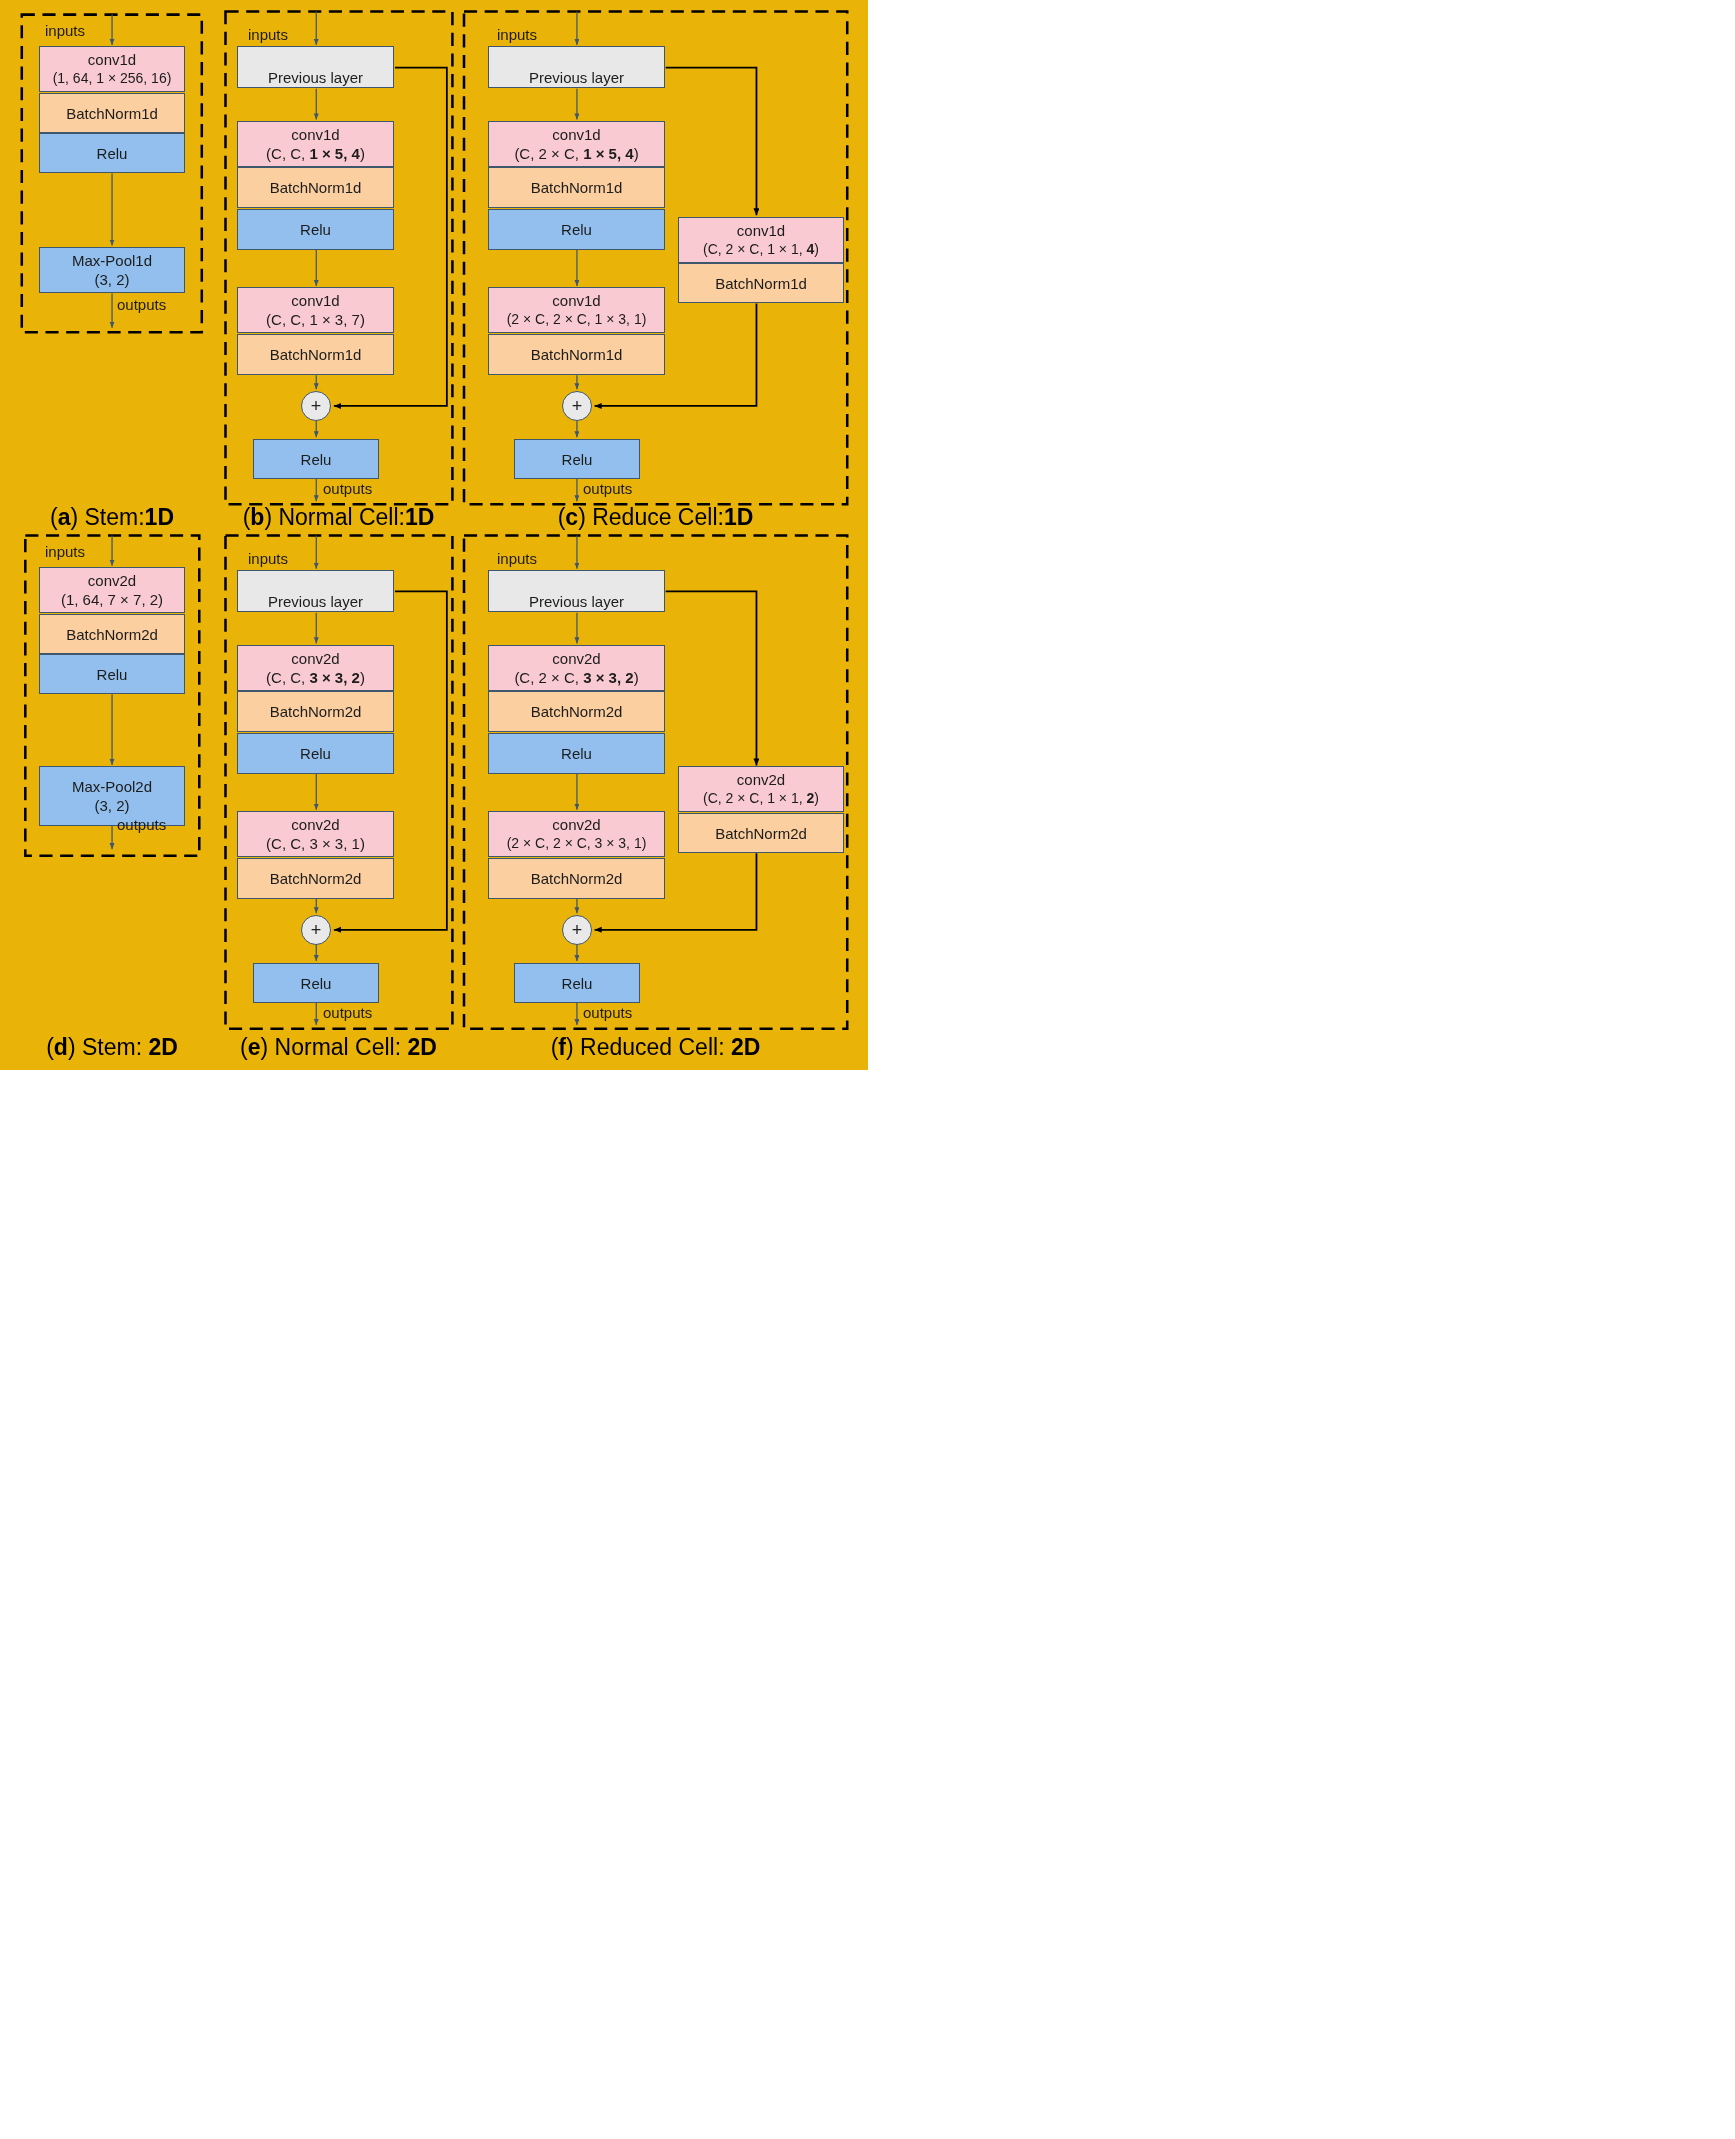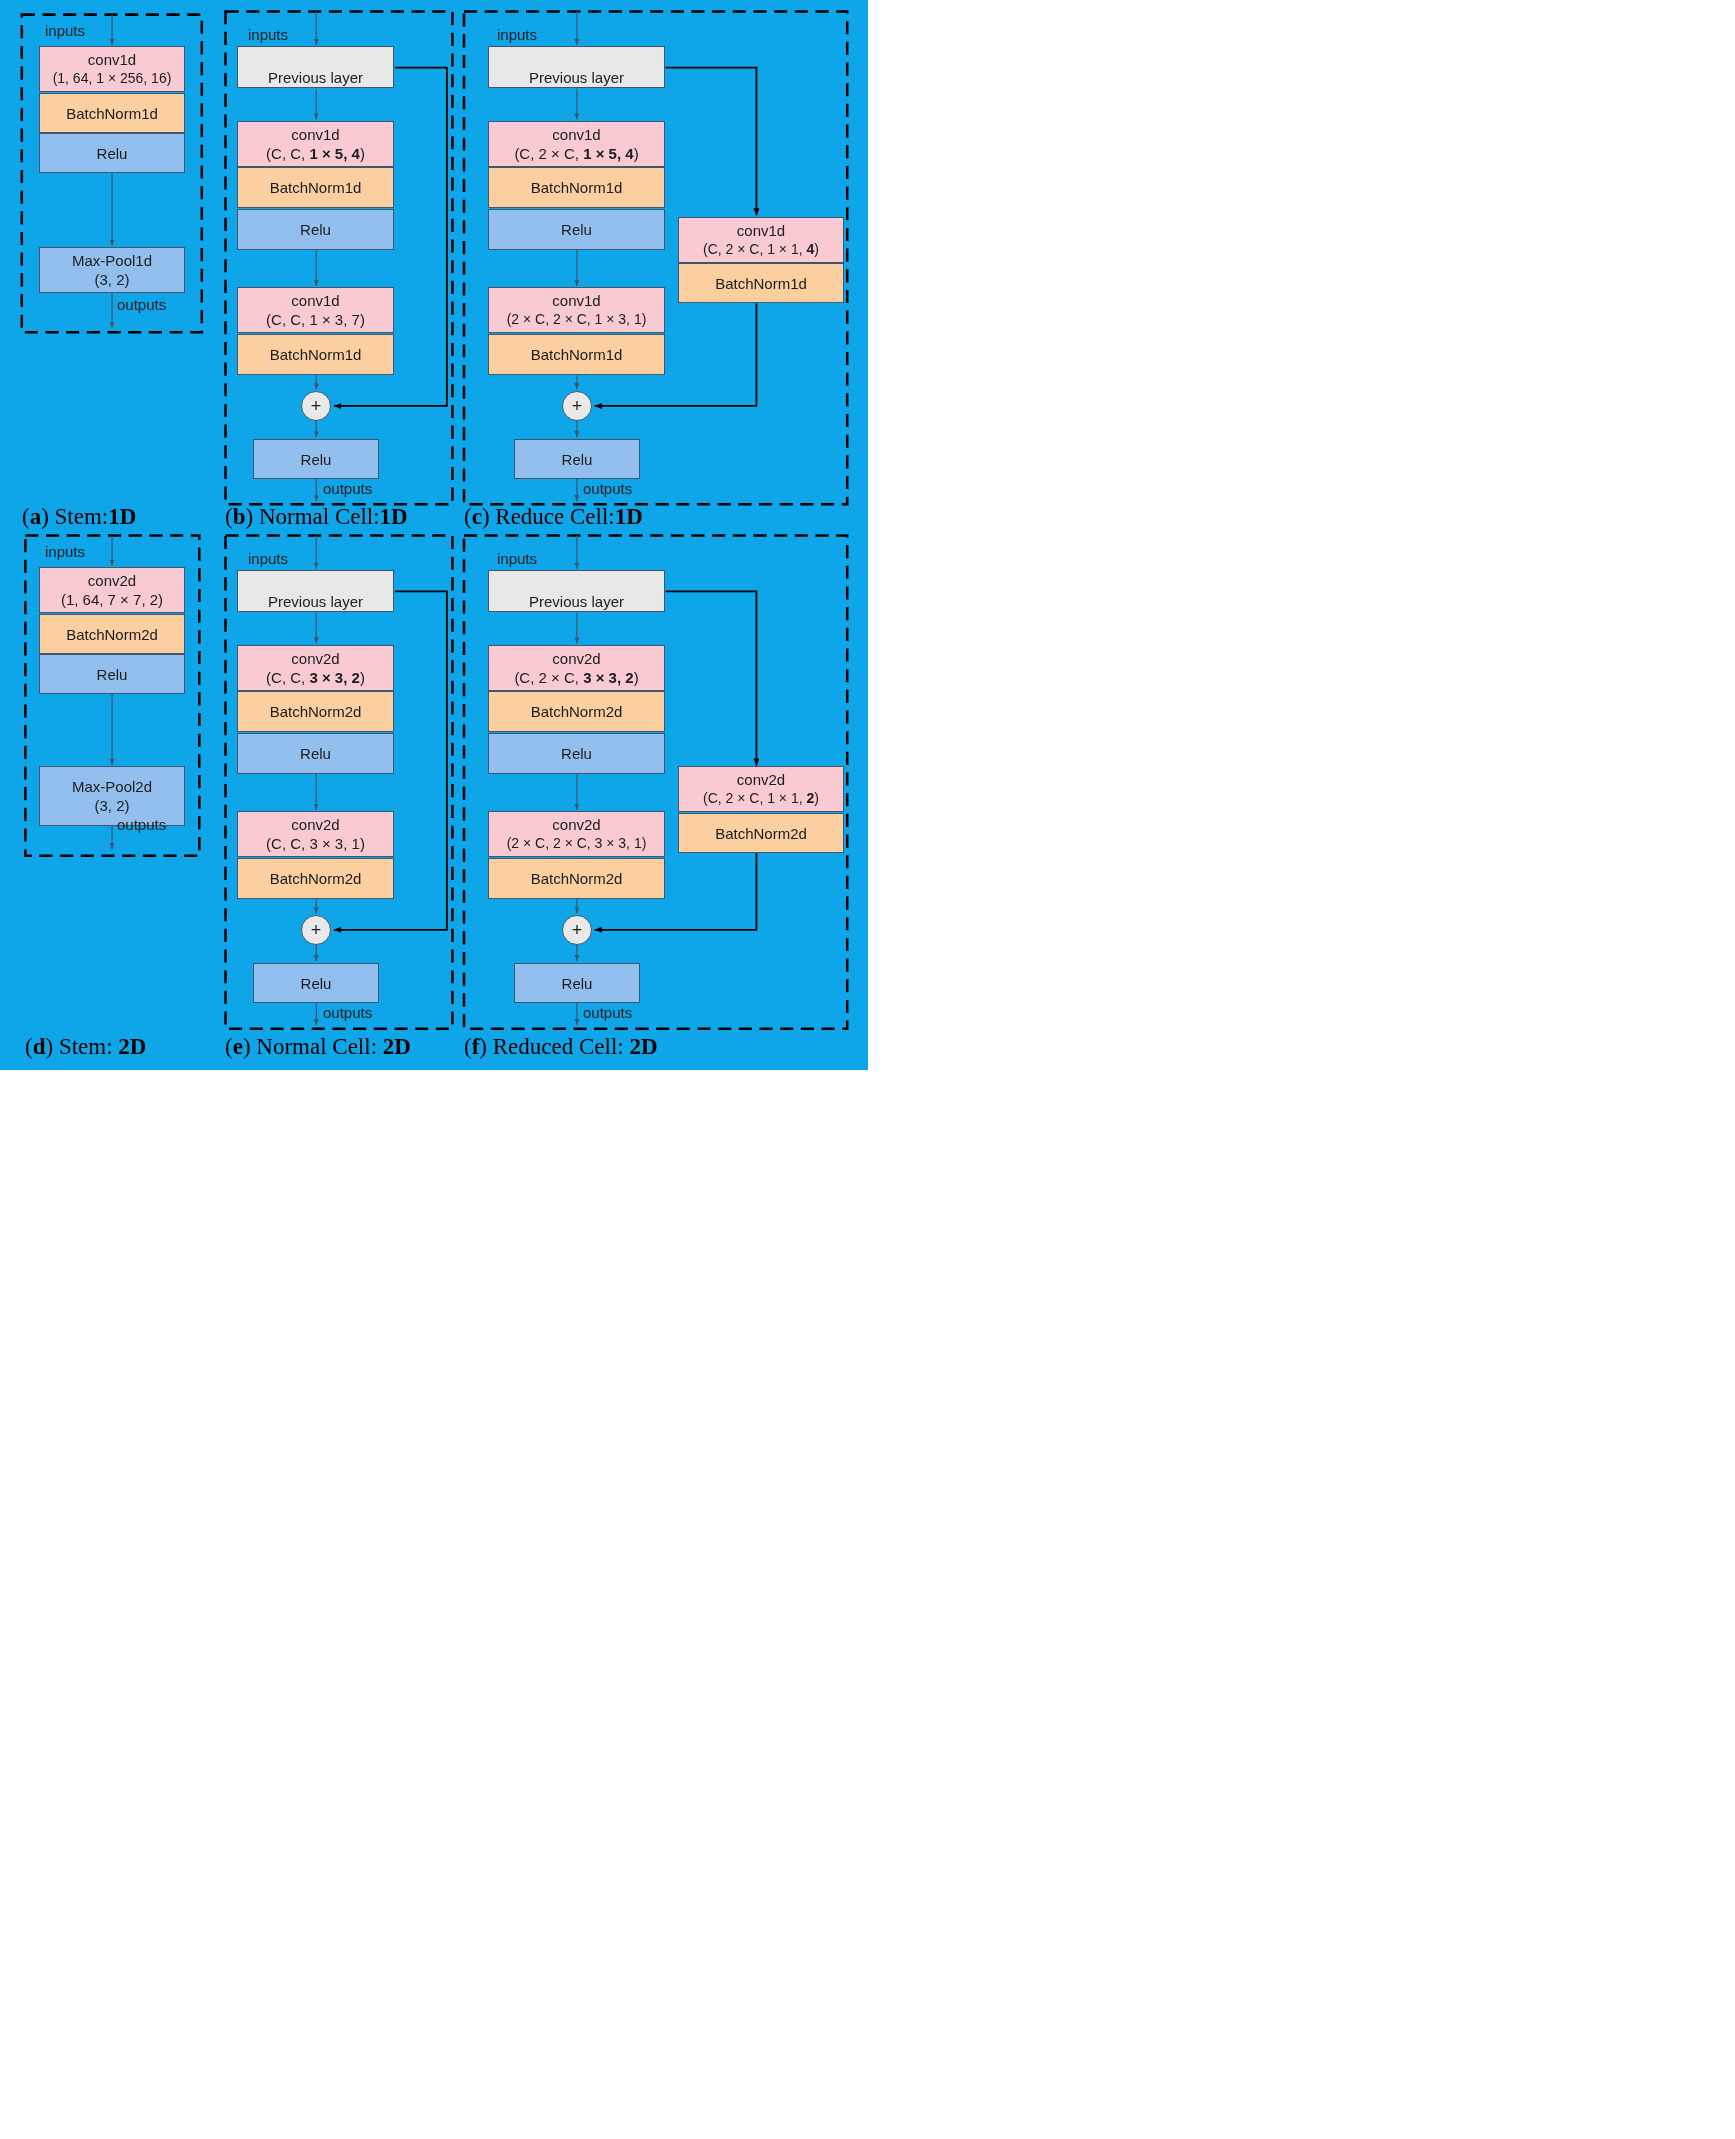--- a/index.html
+++ b/index.html
@@ -1,34 +1,34 @@
 <!DOCTYPE html>
 <html style="font-size:8px"><head>
 <meta charset="utf-8">
 <style>
   html,body{margin:0;padding:0;background:#ffffff;}
-  .stage{position:relative;width:868px;height:1070px;background:#0ea5e9;
+  .stage{position:relative;width:868px;height:1070px;background:#eab308;
          font-family:"Liberation Sans","DejaVu Sans",sans-serif;color:#1c1c1c;}
   .stage svg{position:absolute;left:0;top:0;z-index:0;}
   .box{position:absolute;z-index:2;box-sizing:border-box;border:1px solid #3e566e;
        display:flex;flex-direction:column;justify-content:center;align-items:center;
        text-align:center;font-size:15px;line-height:19px;}
   .pink{background:#f9cad2;}
   .orange{background:#fbcfa0;}
   .blue{background:#92bfed;}
   .grey{background:#e8e8e8;justify-content:flex-end;}
   .l{white-space:nowrap;}
   .sm{font-size:14px;}
   .b{font-weight:bold;}
   .lbl{position:absolute;z-index:2;font-size:15px;line-height:17px;white-space:nowrap;}
   .plus{position:absolute;z-index:2;width:30px;height:30px;border-radius:50%;
         background:#e9e9e9;border:1.5px solid #3e566e;box-sizing:border-box;
         display:flex;align-items:center;justify-content:center;font-size:18px;color:#222;}
-  .caption{position:absolute;z-index:2;font-family:Liberation Serif, serif;
-           font-size:23px;color:#000;}
+  .caption{position:absolute;z-index:2;font-family:Liberation Sans, sans-serif;
+           font-size:23px;text-align:center;color:#000;}
 </style>
 </head>
 <body>
 
 <div class="stage">
 
   <svg width="868" height="1070" viewBox="0 0 1721 2122">
     <defs>
       <marker id="ahb" markerUnits="userSpaceOnUse" markerWidth="14" markerHeight="12" refX="12" refY="5" orient="auto">
         <path d="M0,0 L12,5 L0,10 Z" fill="#3e566e"></path>

